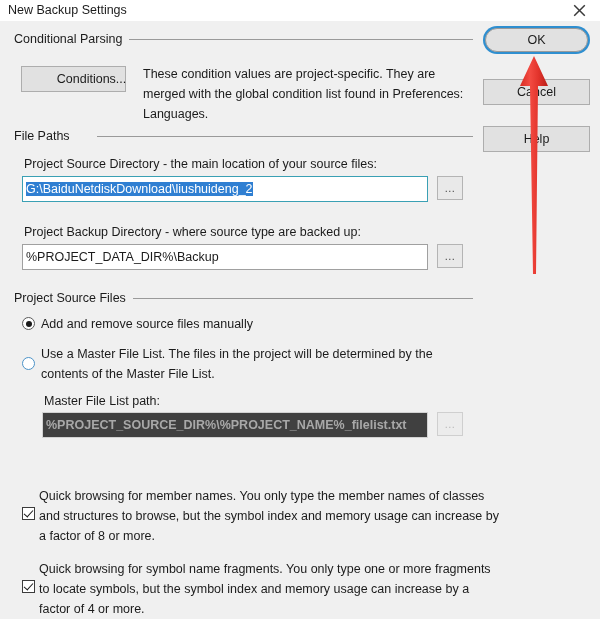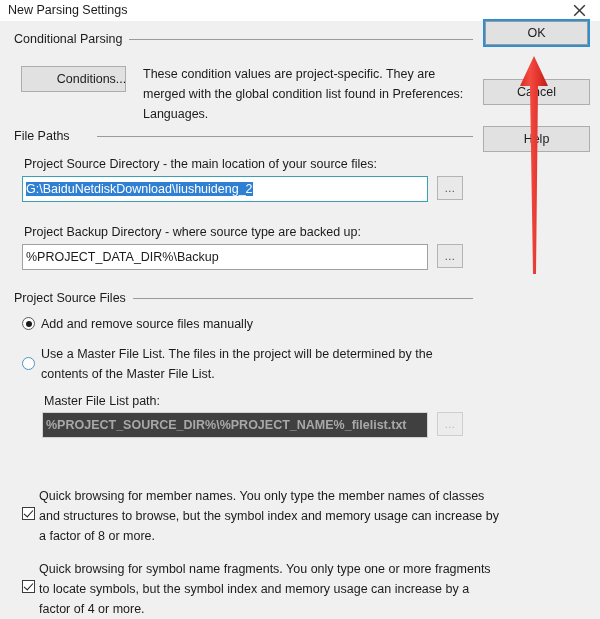--- a/index.html
+++ b/index.html
@@ -205,21 +205,21 @@
     top: 52px;
     width: 60px;
     height: 225px;
     pointer-events: none;
   }
 </style>
 </head>
 <body>
 
 <div class="titlebar">
-  <div class="titlebar-text">New Parsing Settings</div>
+  <div class="titlebar-text">New Backup Settings</div>
   <div class="close-btn">
     <span>
       <svg width="13" height="13" viewBox="0 0 13 13">
         <line x1="1.2" y1="1.2" x2="11.8" y2="11.8" stroke="#3a3a3a" stroke-width="1.5"></line>
         <line x1="11.8" y1="1.2" x2="1.2" y2="11.8" stroke="#3a3a3a" stroke-width="1.5"></line>
       </svg>
     </span>
   </div>
 </div>
 
@@ -279,21 +279,21 @@
   <div class="radio-row" style="left:22px; top:465px; width:470px; height:60px;">
     <span class="cb-mark on" style="left:0px; top:21px;"></span>
     <span class="para" style="left:17px; top:0px; width:460px;">Quick browsing for member names.  You only type the member names of classes and structures to browse, but the symbol index and memory usage can increase by a factor of 8 or more.</span>
   </div>
 
   <div class="radio-row" style="left:22px; top:538px; width:470px; height:60px;">
     <span class="cb-mark on" style="left:0px; top:21px;"></span>
     <span class="para" style="left:17px; top:0px; width:460px;">Quick browsing for symbol name fragments.  You only type one or more fragments to locate symbols, but the symbol index and memory usage can increase by a factor of 4 or more.</span>
   </div>
 
-  <button class="btn default-focus" style="left:485px; top:0; width:103px; height:24px;">OK</button>
+  <button class="btn default-focus" style="left:485px; top:7px; width:103px; height:24px;border-radius:12px;">OK</button>
   <button class="btn" style="left:483px; top:58px; width:107px; height:26px;">Cancel</button>
   <button class="btn" style="left:483px; top:105px; width:107px; height:26px;">Help</button>
 
 </div>
 
 <div class="annot-arrow">
   <svg width="60" height="225" viewBox="0 0 60 225">
     <defs>
       <linearGradient id="arrGrad" x1="0" y1="0" x2="1" y2="0">
         <stop offset="0%" stop-color="#d62b22"></stop>

